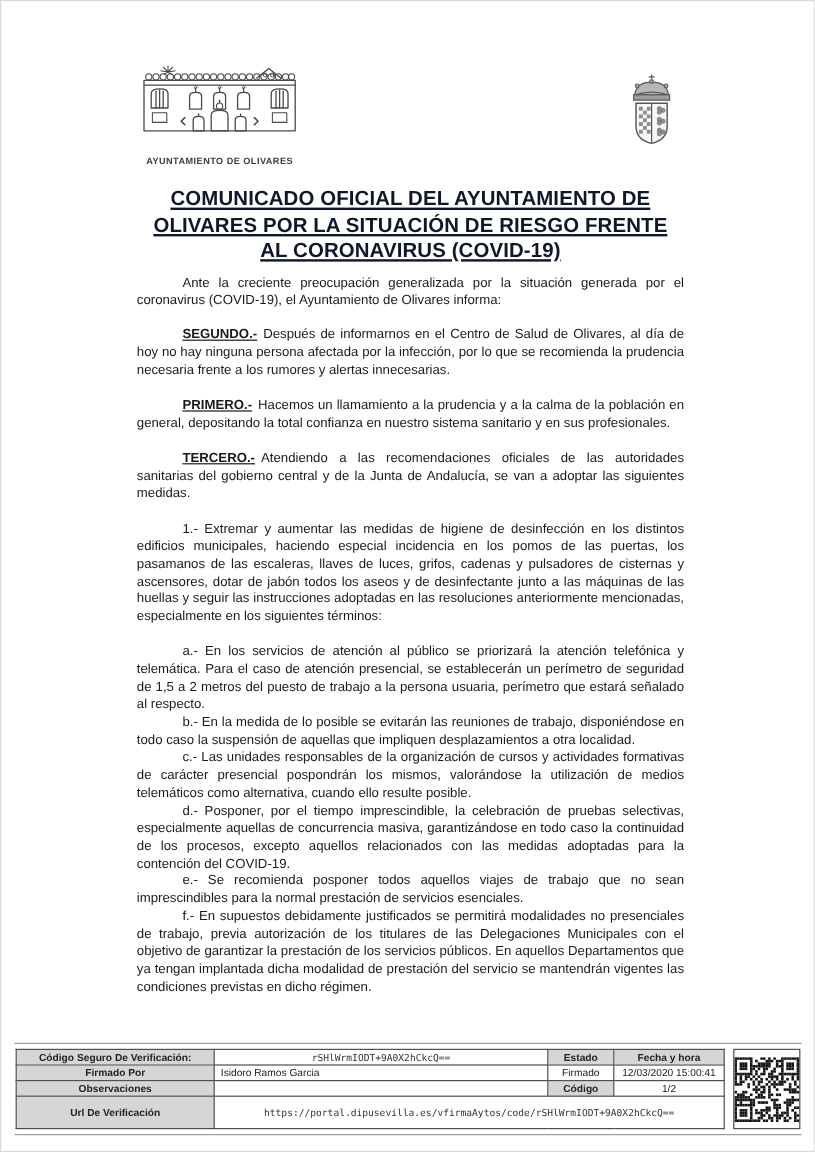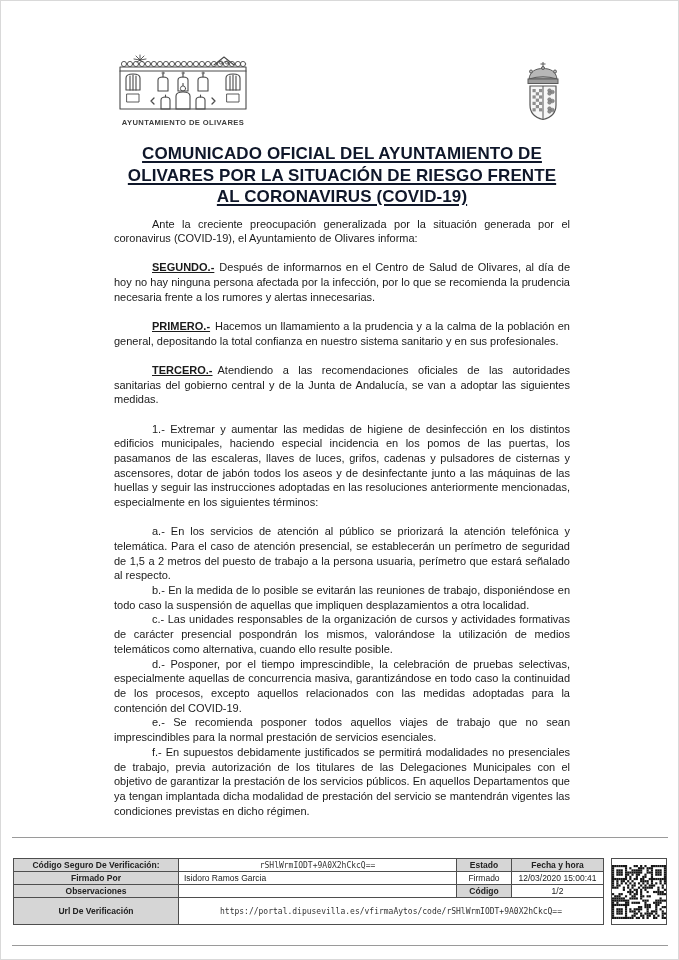--- a/index.html
+++ b/index.html
@@ -20,21 +20,21 @@
   
   .header {
     display: flex;
     justify-content: space-between;
     align-items: flex-start;
     margin-top: 53px;
   }
   .logo-block { width: 130px; margin-left: 4px; }
   .logo-caption {
     font-size: 7.6px; font-weight: bold; letter-spacing: .4px;
-    color: #3d3d3d; text-align: center; margin-top: 6px;
+    color: #3d3d3d; text-align: center; margin-top: 18px;
     white-space: nowrap;
   }
   .crest-block { width: 54px; margin-top: 6px; margin-right: 0; }
   svg { display:block; }
   
   .doc-title {
     margin: 16px 0 0 0;
     font-size: 17px; font-weight: bold; line-height: 21.5px;
     text-align: center;
     letter-spacing: .1px;
@@ -53,21 +53,21 @@
     font-weight: bold;
     text-decoration: underline;
     margin-right: 5px;
   }
   
   .footer {
     position: absolute;
     left: 11px; right: 10px; bottom: 13px;
     border-top: 1px solid #9a9a9a;
     border-bottom: 1px solid #9a9a9a;
-    padding: 20px 1px;
+    padding: 4px 1px;
     display: flex;
     gap: 7px;
     align-items: stretch;
   }
   table.vtable {
     border-collapse: collapse;
     table-layout: fixed;
     width: 590px;
     font-size: 8.5px;
   }

